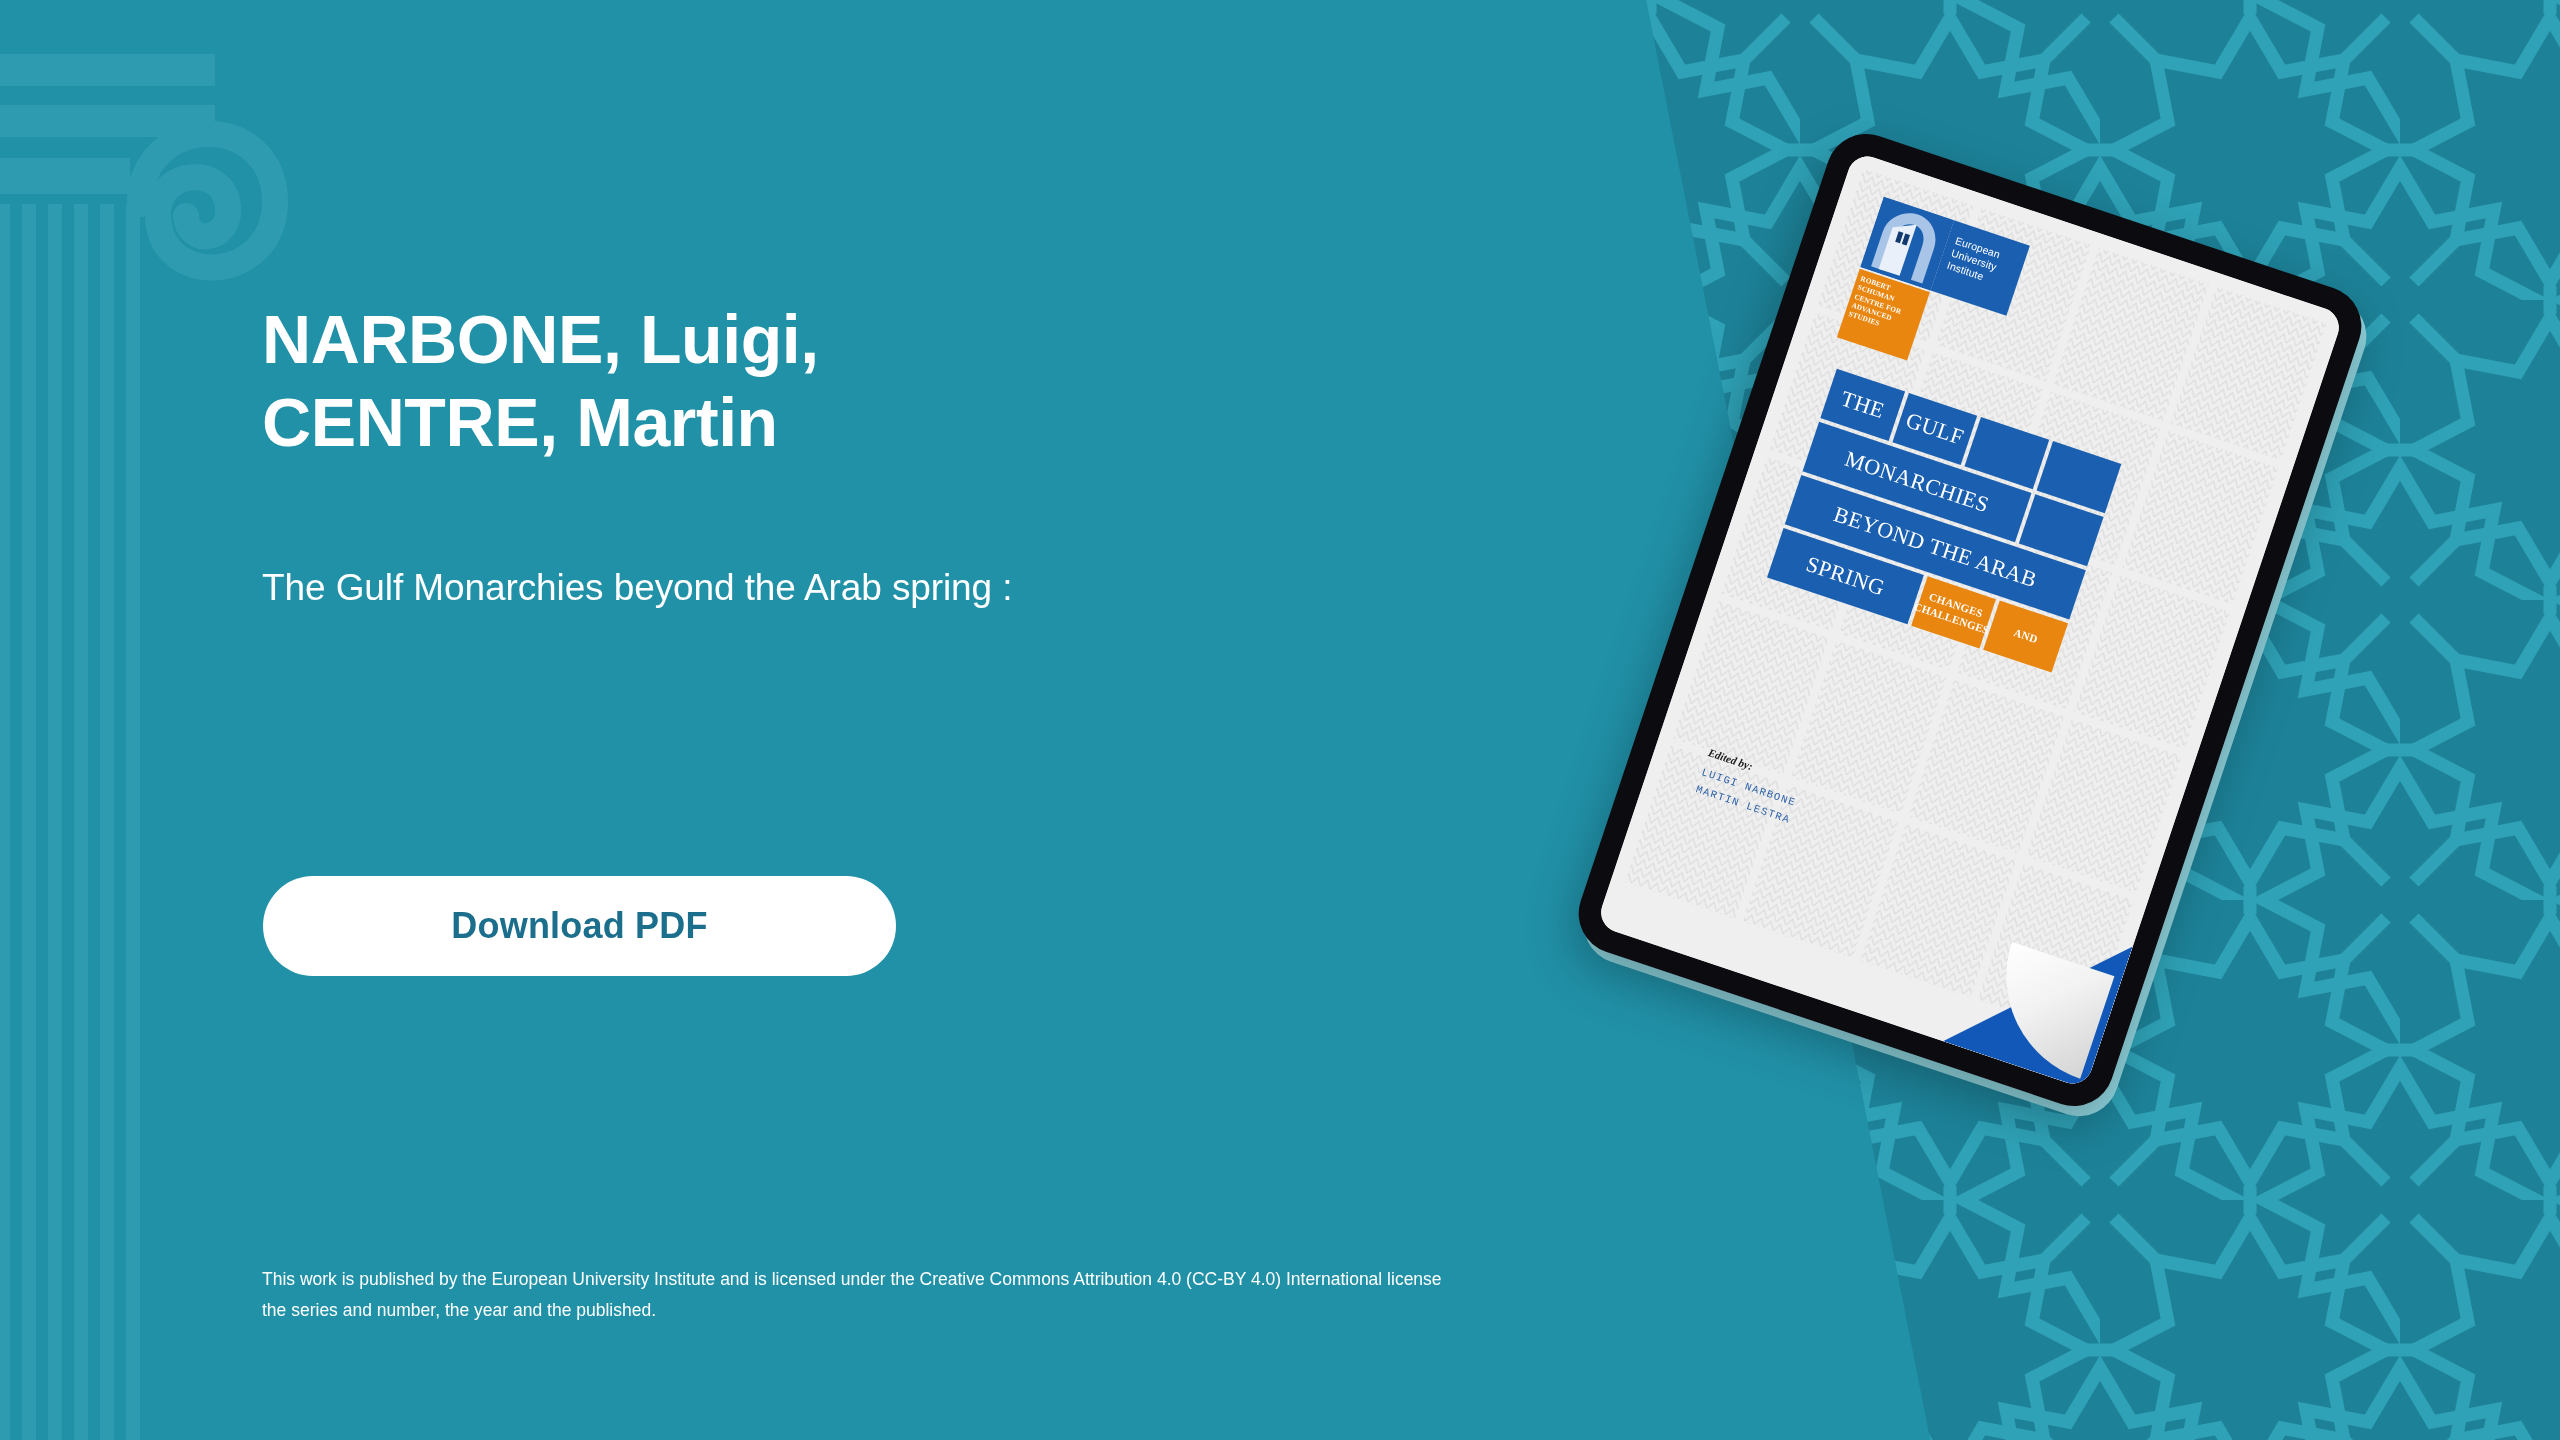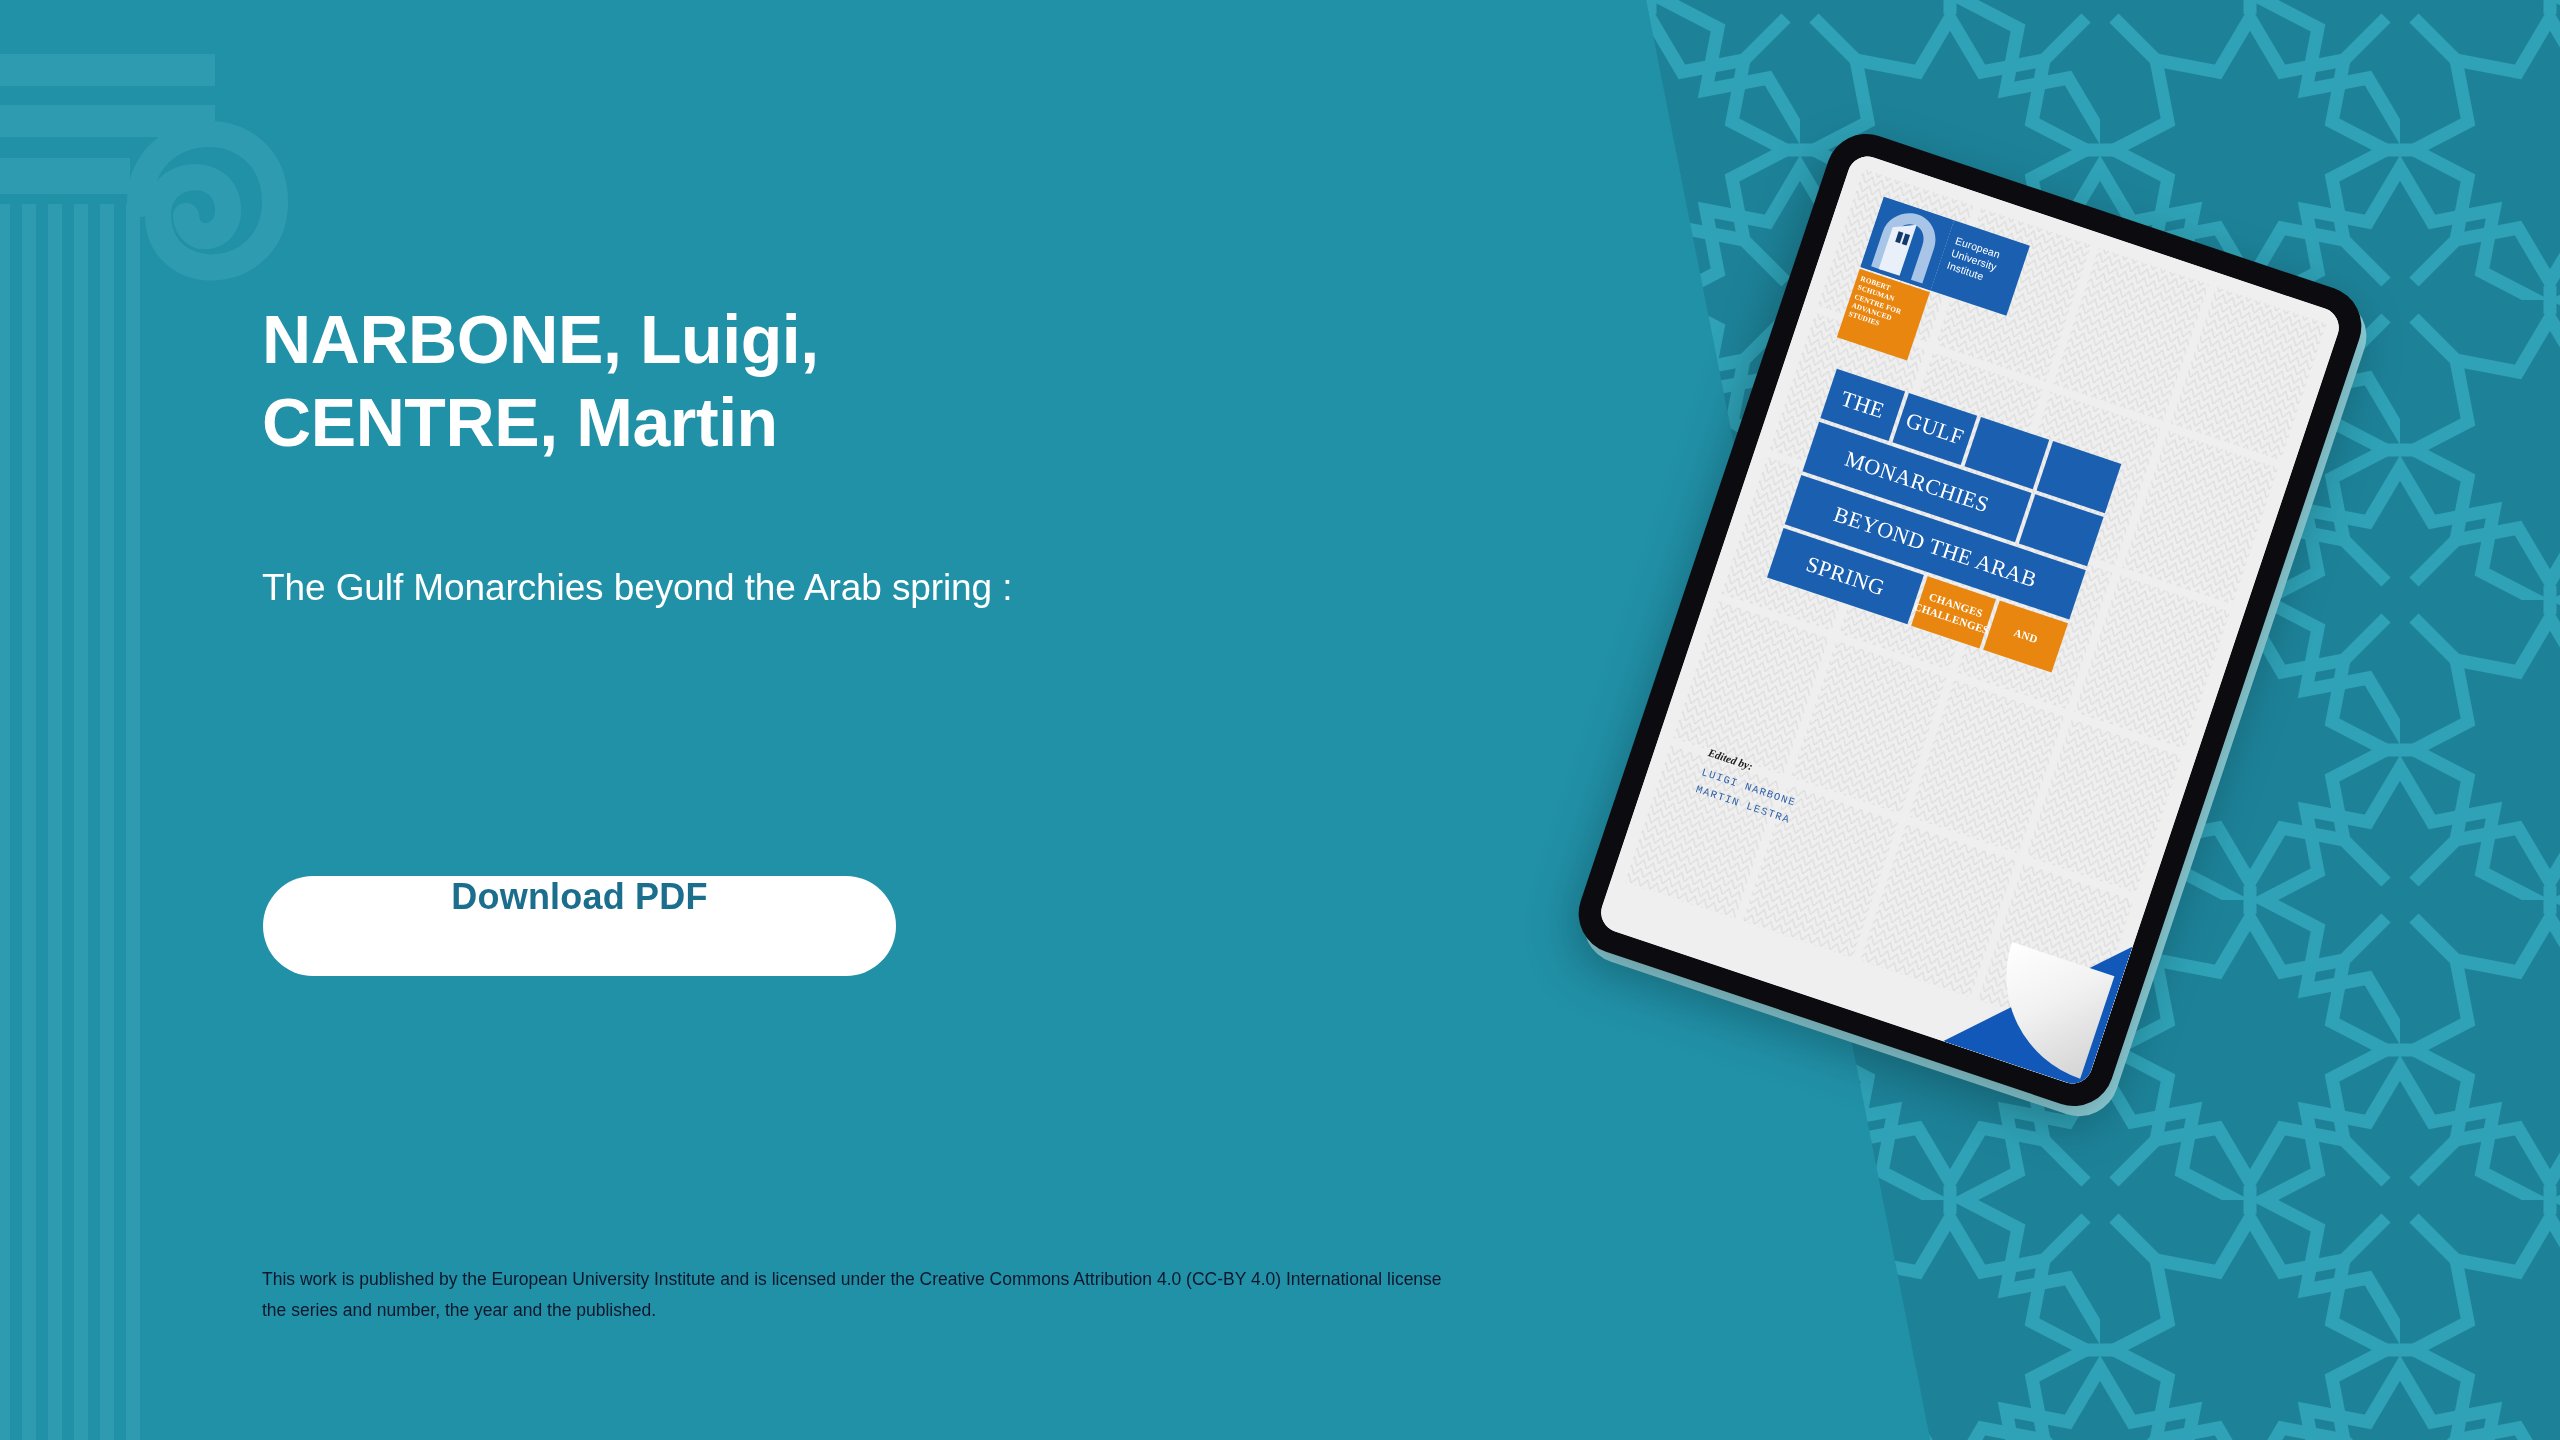--- a/index.html
+++ b/index.html
@@ -70,27 +70,27 @@
     width:633px; height:100px;
     background:#ffffff;
     border:none;
     border-radius:50px;
     color:#1b6e8c;
     font-family:"Liberation Sans", sans-serif;
     font-size:36px;
     font-weight:bold;
     letter-spacing:0.2px;
     cursor:pointer;
-    display:flex; justify-content:center;
+    display:flex; align-items:center; justify-content:center;
   }
   .license {
     position:absolute;
     top:1264px; left:0;
     width:1380px;
-    color:#0f172a;
+    color:#ffffff;
     font-size:17.5px;
     line-height:1.75;
     font-weight:400;
   }
 
   
   .tablet-wrap {
     position:absolute;
     left:1640px; top:130px;
     width:920px; height:1180px;

